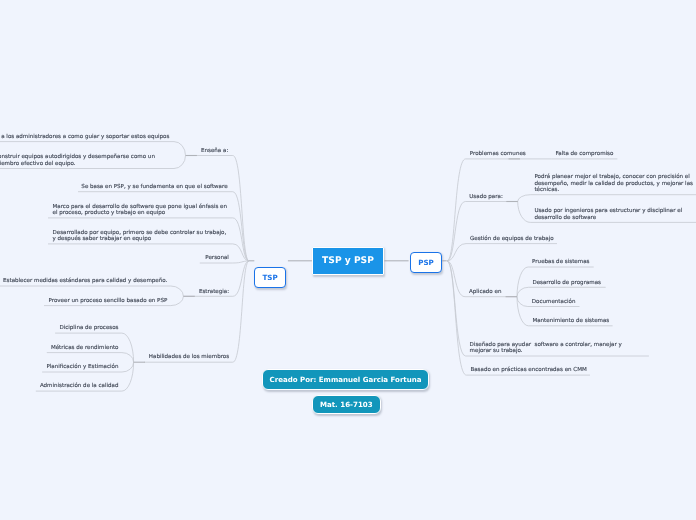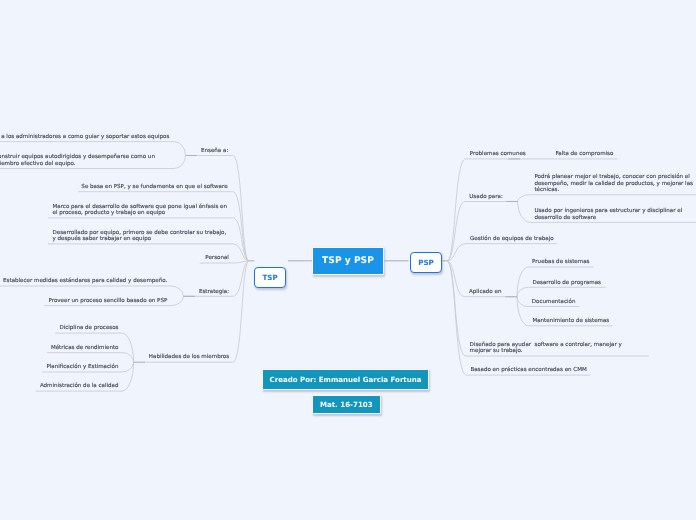--- a/index.html
+++ b/index.html
@@ -15,21 +15,21 @@
   .nodebox{position:absolute;box-sizing:border-box;}
   #center-node{left:311.7px;top:246.7px;width:72.6px;height:28.6px;background:#1a94e8;border-radius:1px;
     border:1.4px solid #ffffff;
     box-shadow:1px 1.5px 2px rgba(90,100,120,0.30);
     display:flex;align-items:center;justify-content:center;}
   #center-node span{color:#fff;font-weight:bold;font-size:9.15px;}
   .branch{background:#fff;border:1.6px solid #1a73e8;border-radius:4px;
     box-shadow:1px 1.5px 2px rgba(90,100,120,0.30);
     display:flex;align-items:center;justify-content:center;margin-top:16px;}
   .branch span{color:#1a73e8;font-weight:bold;font-size:7.15px;}
-  .footer{background:#1296bb;border-radius:1px;border:1.2px solid #ffffff;
+  .footer{background:#1296bb;border-radius:6px;border:1.2px solid #ffffff;
     box-shadow:1px 1.5px 2px rgba(90,100,120,0.32);
     display:flex;align-items:center;justify-content:center;}
   .footer span{color:#fff;font-weight:bold;font-size:7.05px;}
 </style>
 </head>
 <body>
 
 <div id="stage">
   <svg id="map" viewBox="0 0 696 520">
 <g>

